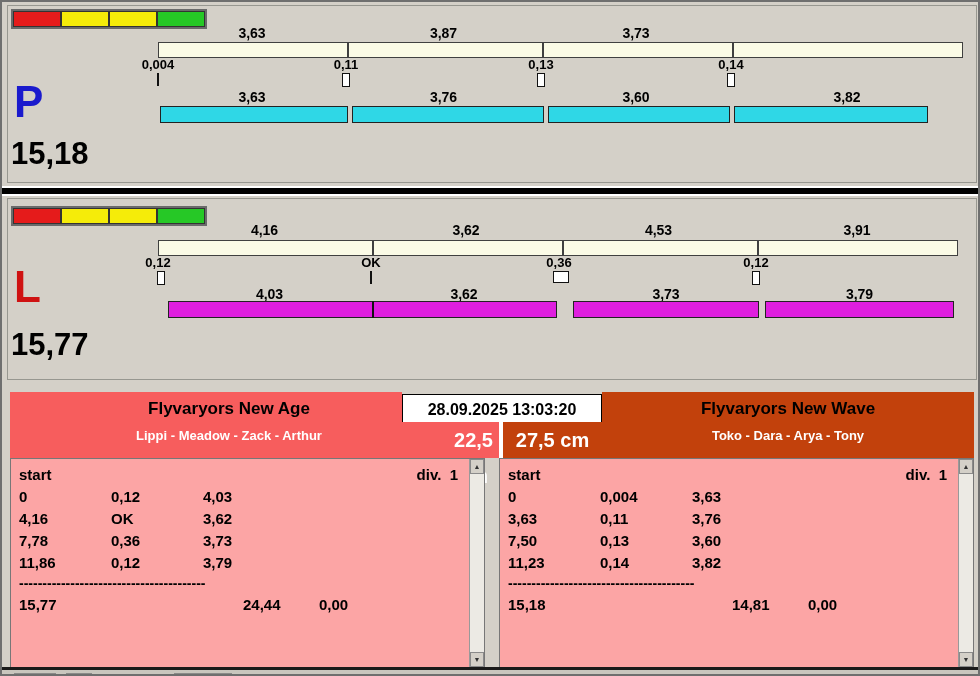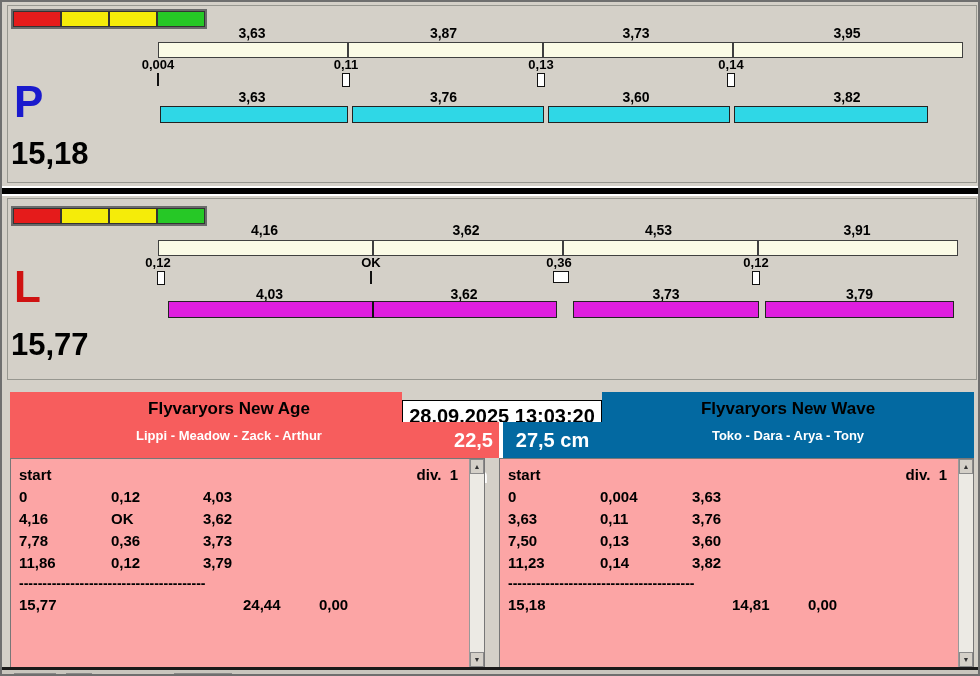--- a/index.html
+++ b/index.html
@@ -30,26 +30,26 @@
   .lap-bar.cyan { background:#2fd7e6; }
   .lap-bar.magenta { background:#df1fdf; }
   .bar-split { position:absolute; top:-1px; width:2px; height:17px; background:#111; }
   .lane-letter { position:absolute; left:6px; font-size:44px; line-height:44px; }
   #laneP .lane-letter { top:74px; color:#1a1acd; }
   #laneL .lane-letter { top:66px; color:#cf1212; }
   .lane-total { position:absolute; left:3px; font-size:31px; line-height:32px; }
   #laneP .lane-total { top:132px; } #laneL .lane-total { top:130px; }
   
   .results { position:absolute; left:0; top:388px; width:980px; height:280px; }
-  .red-bg { background:#f75d5d;padding-left:46px; } .blue-bg { background:#0369a1; }
+  .red-bg { background:#f75d5d;padding-left:46px; } .blue-bg { background:#c2410c; }
   .team-header { position:absolute; top:2px; height:66px; text-align:center; overflow:hidden; }
   .team-name { font-size:17px; margin-top:7px; color:#000; }
   .team-members { font-size:13px; margin-top:9px; color:#fff; }
-  .timestamp { position:absolute; left:400px; top:10px; width:200px; height:32px; background:#fff;
-    border:1px solid #000; font-size:20px; line-height:30px; text-align:center; }
+  .timestamp { position:absolute; left:400px; top:4px; width:200px; height:32px; background:#fff;
+    border:1px solid #000; font-size:16px; line-height:30px; text-align:center; }
   .cm { position:absolute; top:32px; height:36px; color:#fff; font-size:20px; line-height:36px; text-align:center; }
   .cm-gap { position:absolute; left:497px; top:32px; width:4px; height:36px; background:#fff; }
   .data-panel { position:absolute; top:68px; width:475px; height:210px; background:#fca5a5; border:1px solid #777; }
   #panelLeft { left:8px; } #panelRight { left:497px; }
   .panel-content { position:absolute; left:8px; top:5px; right:20px; font-size:15px; }
   .trow { position:relative; display:flex; height:22px; line-height:22px; }
   .c1 { width:92px; } .c2 { width:92px; } .c3 { flex:1; }
   .t1 { width:224px; } .t2 { width:76px; } .t3 { flex:1; }
   .div-label { position:absolute; right:6px; top:0; white-space:pre; }
   .sep-row { height:20px; line-height:18px; overflow:hidden; white-space:nowrap; font-size:14px; }
@@ -71,21 +71,20 @@
     <div class="tl">
       <div class="tl-cell tl-red"></div>
       <div class="tl-cell tl-yellow"></div>
       <div class="tl-cell tl-yellow"></div>
       <div class="tl-cell tl-green"></div>
     </div>
 
     <span class="seg-label" style="left:150px;width:188px;top:20px">3,63</span>
     <span class="seg-label" style="left:338px;width:195px;top:20px">3,87</span>
     <span class="seg-label" style="left:533px;width:190px;top:20px">3,73</span>
-    <span class="seg-label" style="left:723px;width:232px;top:20px">3,95</span>
 
     <div class="scale-bar" style="left:150px;top:36px;width:805px">
       <div class="scale-div" style="left:188px"></div>
       <div class="scale-div" style="left:383px"></div>
       <div class="scale-div" style="left:573px"></div>
     </div>
 
     <span class="split-label" style="left:120px;top:52px">0,004</span>
     <span class="split-label" style="left:308px;top:52px">0,11</span>
     <span class="split-label" style="left:503px;top:52px">0,13</span>

